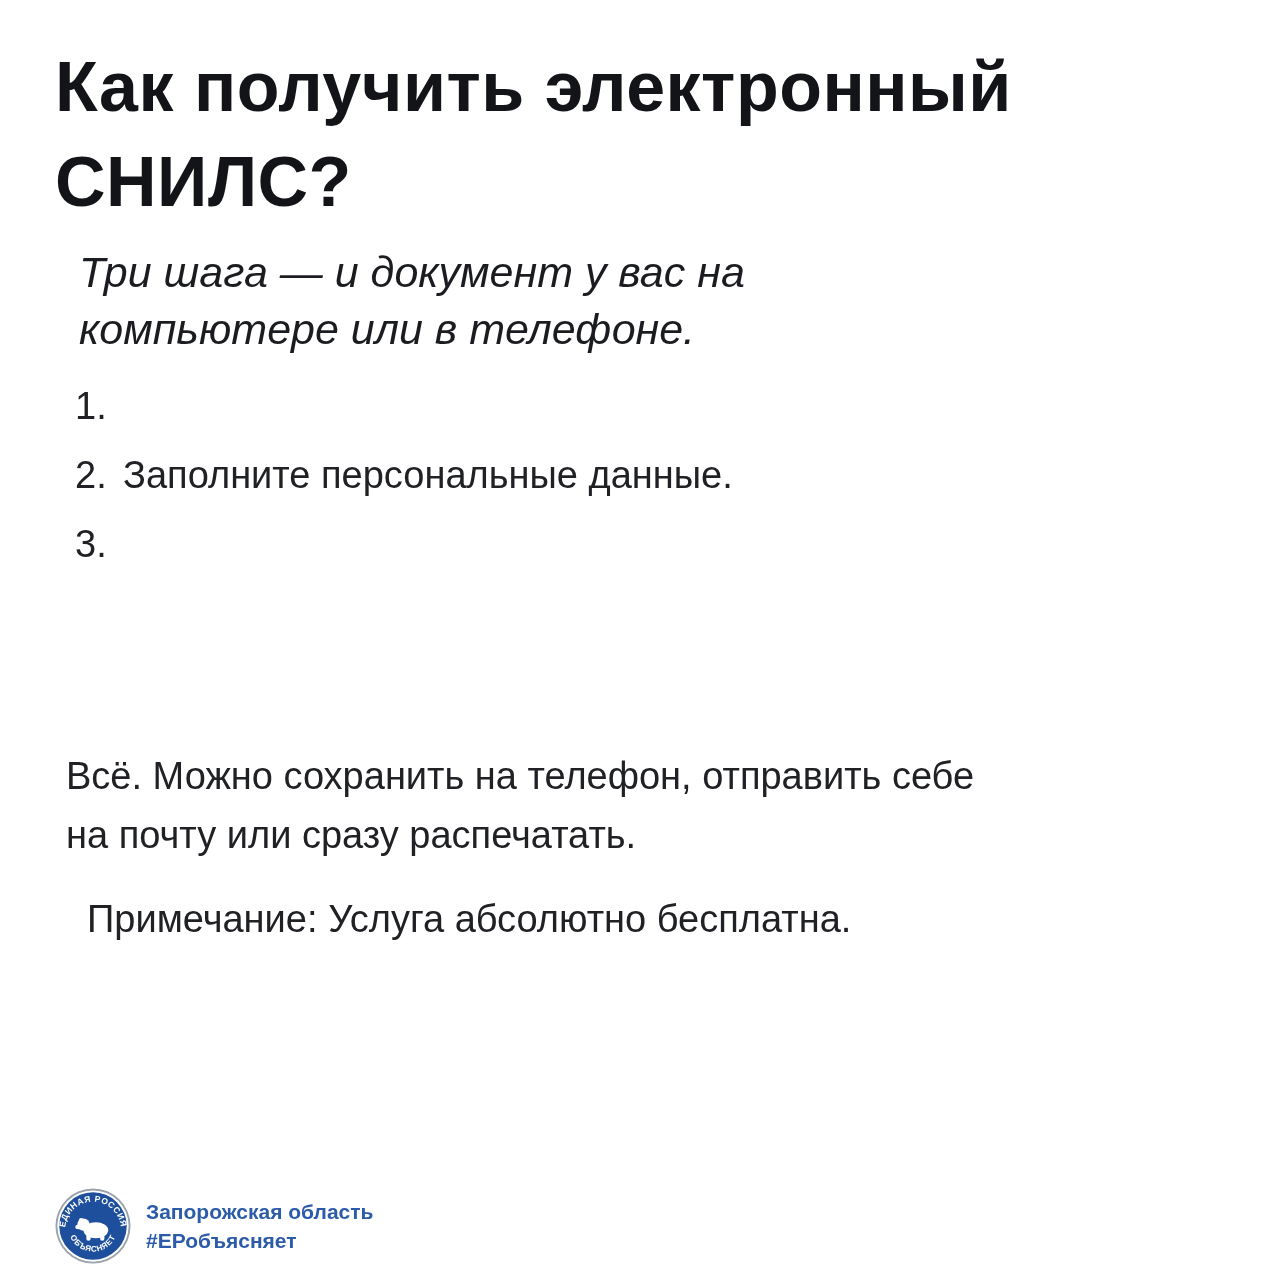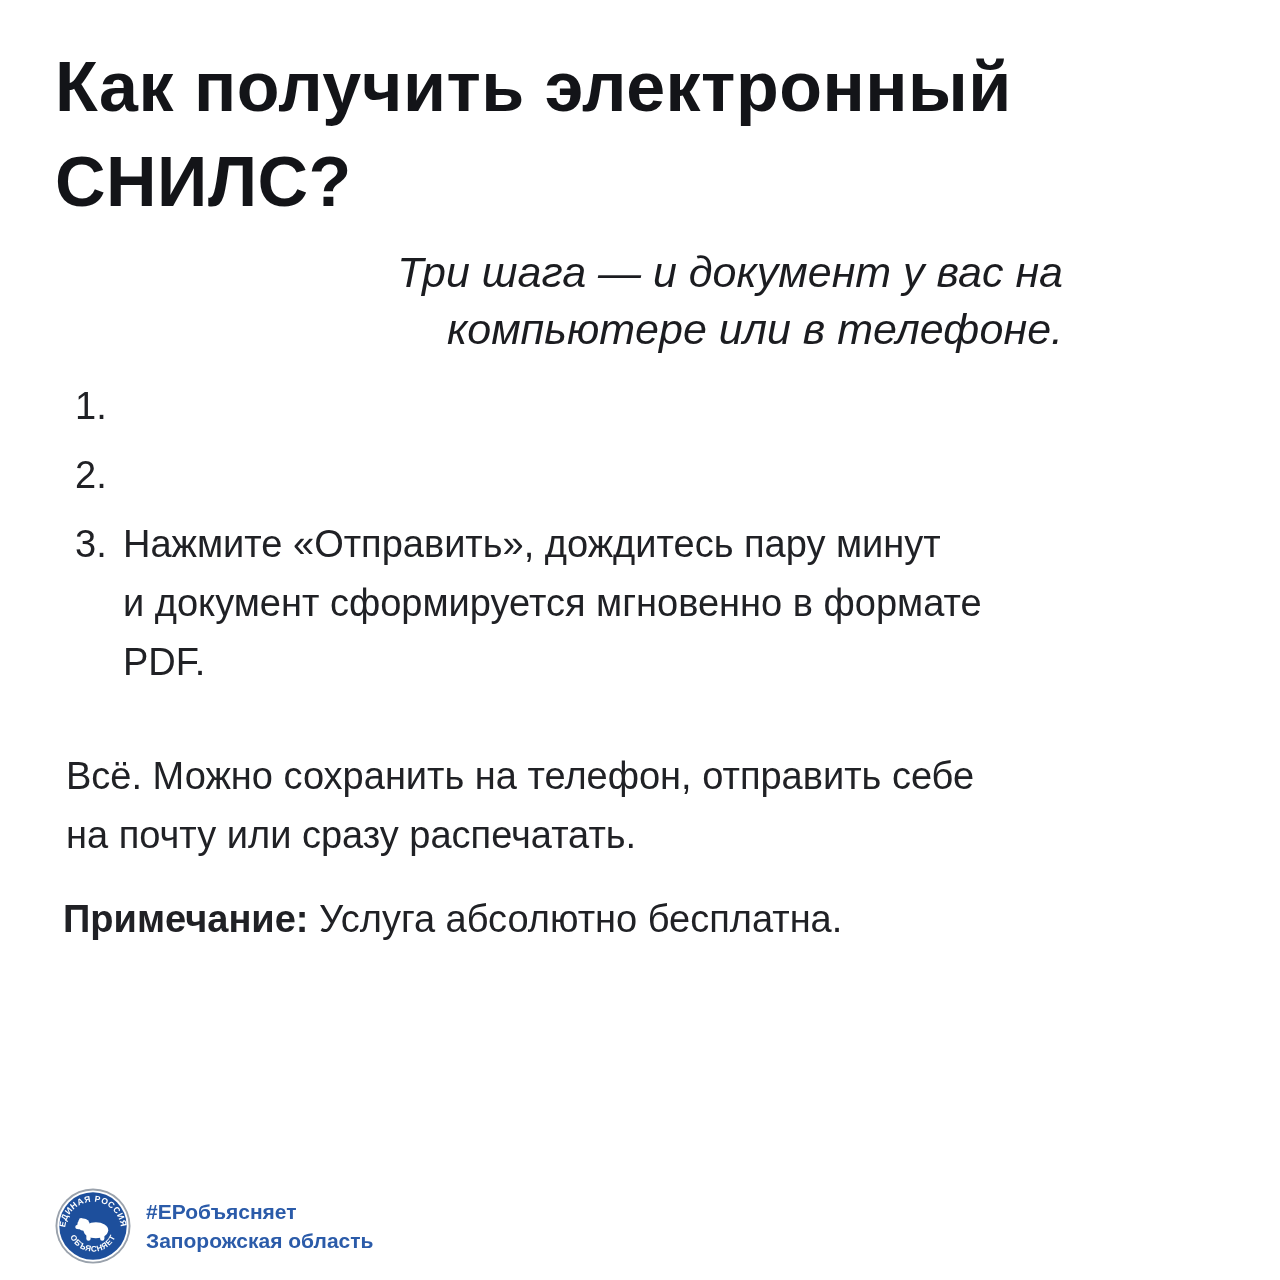--- a/index.html
+++ b/index.html
@@ -24,29 +24,28 @@
     top: 40px;
     width: 1190px;
     font-size: 70px;
     line-height: 95px;
     font-weight: 800;
     letter-spacing: 0.5px;
     color: #131418;
   }
   .subtitle {
     position: absolute;
-    left: 63px;
+    left: 79px;
     top: 244px;
     width: 1000px;
     font-size: 43px;
     line-height: 57px;
     font-style: italic;
     font-weight: 500;
     color: #1b1c20;
-    text-align: right;
   }
   .steps {
     position: absolute;
     left: 75px;
     top: 377px;
     width: 1140px;
   }
   .step {
     display: flex;
     margin-bottom: 10px;
@@ -67,21 +66,21 @@
   }
   .note {
     position: absolute;
     left: 63px;
     top: 896px;
     width: 1070px;
     font-size: 38px;
     line-height: 46px;
     color: #202125;
   }
-  .note-label { font-weight: 700; margin-right: 0.28em; }
+  .note-label { font-weight: 400; margin-right: 0.28em; margin-left: 24px; }
 
   .footer {
     position: absolute;
     left: 55px;
     top: 1188px;
     display: flex;
     align-items: center;
     gap: 15px;
   }
   .logo { width: 76px; height: 76px; display: block; }
@@ -102,26 +101,24 @@
 
   <p class="subtitle pre">Три шага — и документ у вас на
 компьютере или в телефоне.</p>
 
   <div class="steps">
     <div class="step">
       <span class="step-num">1.</span>
     </div>
     <div class="step">
       <span class="step-num">2.</span>
+      <span class="step-text pre">Заполните персональные данные.</span>
     </div>
     <div class="step">
       <span class="step-num">3.</span>
-      <span class="step-text pre">Нажмите «Отправить», дождитесь пару минут
-и документ сформируется мгновенно в формате
-PDF.</span>
     </div>
   </div>
 
   <p class="outro pre">Всё. Можно сохранить на телефон, отправить себе
 на почту или сразу распечатать.</p>
 
   <p class="note">
     <strong class="note-label">Примечание:</strong><span>Услуга абсолютно бесплатна.</span><br>
     <br>
   </p>
@@ -144,18 +141,18 @@
       <g fill="#ffffff">
         <ellipse cx="43" cy="44.5" rx="13" ry="8.5"></ellipse>
         <circle cx="30" cy="38.5" r="6.5"></circle>
         <circle cx="27.5" cy="33.8" r="2.3"></circle>
         <ellipse cx="24.8" cy="41" rx="3.4" ry="2.3"></ellipse>
         <rect x="33" y="48" width="4.5" height="7.5" rx="2.2"></rect>
         <rect x="47.5" y="48" width="4.5" height="7.5" rx="2.2"></rect>
       </g>
     </svg>
     <div class="footer-text">
+      <div>Запорожская область</div>
       <div>#ЕРобъясняет</div>
-      <div>Запорожская область</div>
     </div>
   </div>
 
 </div>
 
 </body></html>

